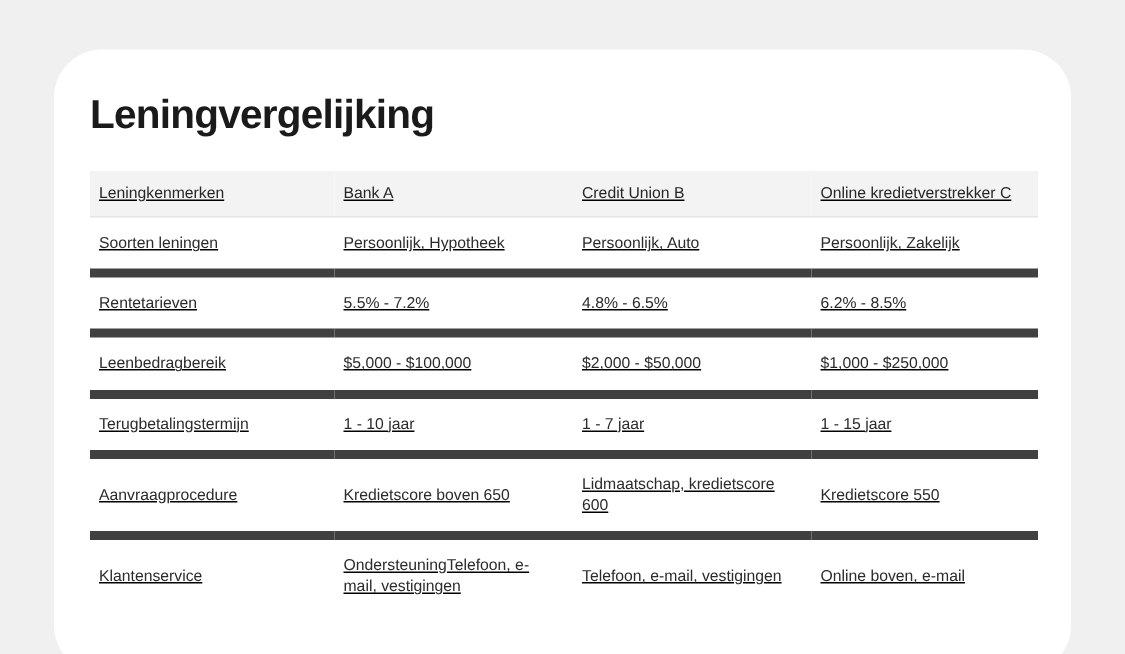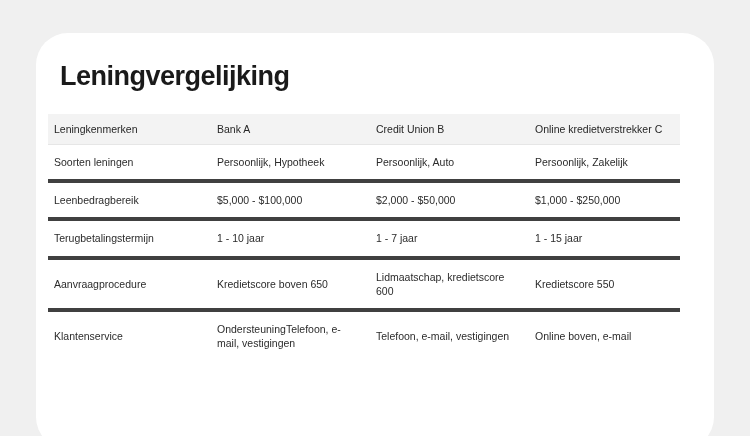--- a/index.html
+++ b/index.html
@@ -29,42 +29,43 @@
     padding: 28px 0 0 24px;
     font-size: 27px;
     font-weight: bold;
     letter-spacing: -0.5px;
     color: #1a1a1a;
     font-family: "Liberation Sans", sans-serif;
   }
   table.compare {
     border-collapse: collapse;
     width: 632px;
-    margin: 22px 0 0 12px;
+    margin: 22px 0 0 24px;
     table-layout: fixed;
+    text-decoration: underline;
   }
   table.compare col.c0 { width: 163px; }
   table.compare col.c1 { width: 159px; }
   table.compare col.c2 { width: 159px; }
   table.compare col.c3 { width: 151px; }
   table.compare thead th {
     background: #f3f3f3;
     text-align: left;
     font-size: 10.5px;
     font-weight: normal;
     color: #262626;
     padding: 9px 8px 9px 6px;
     border-bottom: 1px solid #e6e6e6;
     vertical-align: middle;
   }
   table.compare tbody td {
     font-size: 10.5px;
     color: #2b2b2b;
     padding: 10px 8px 10px 6px;
-    border-bottom: 4px solid #404040;
+    border-bottom: 6px solid #404040;
     vertical-align: middle;
     line-height: 1.35;
   }
   table.compare tbody tr:last-child td {
     border-bottom: none;
   }
 </style>
 </head>
 <body>
 
@@ -87,20 +88,26 @@
       </tr>
     </thead>
     <tbody>
       <tr>
         <td>Soorten leningen</td>
         <td>Persoonlijk, Hypotheek</td>
         <td>Persoonlijk, Auto</td>
         <td>Persoonlijk, Zakelijk</td>
       </tr>
       <tr>
+        <td>Rentetarieven</td>
+        <td>5.5% - 7.2%</td>
+        <td>4.8% - 6.5%</td>
+        <td>6.2% - 8.5%</td>
+      </tr>
+      <tr>
         <td>Leenbedragbereik</td>
         <td>$5,000 - $100,000</td>
         <td>$2,000 - $50,000</td>
         <td>$1,000 - $250,000</td>
       </tr>
       <tr>
         <td>Terugbetalingstermijn</td>
         <td>1 - 10 jaar</td>
         <td>1 - 7 jaar</td>
         <td>1 - 15 jaar</td>

